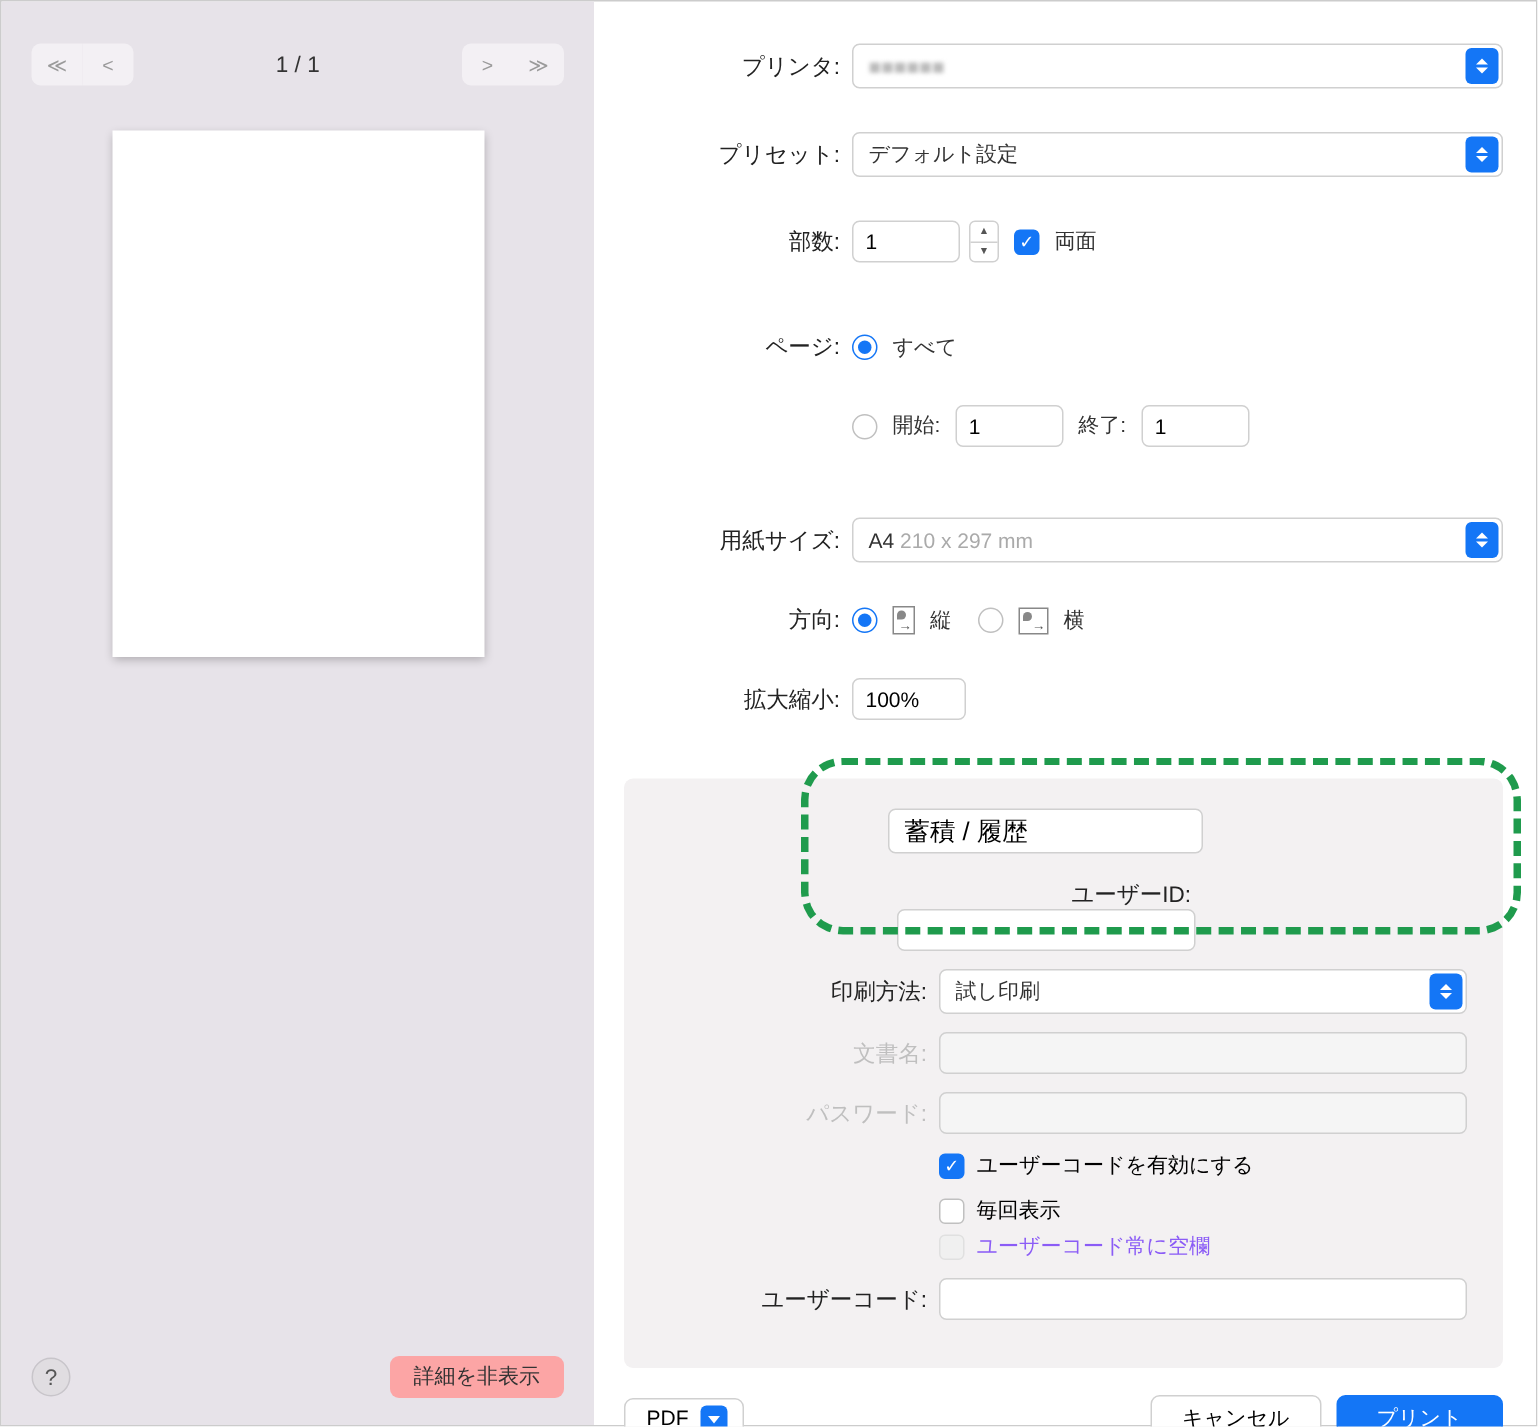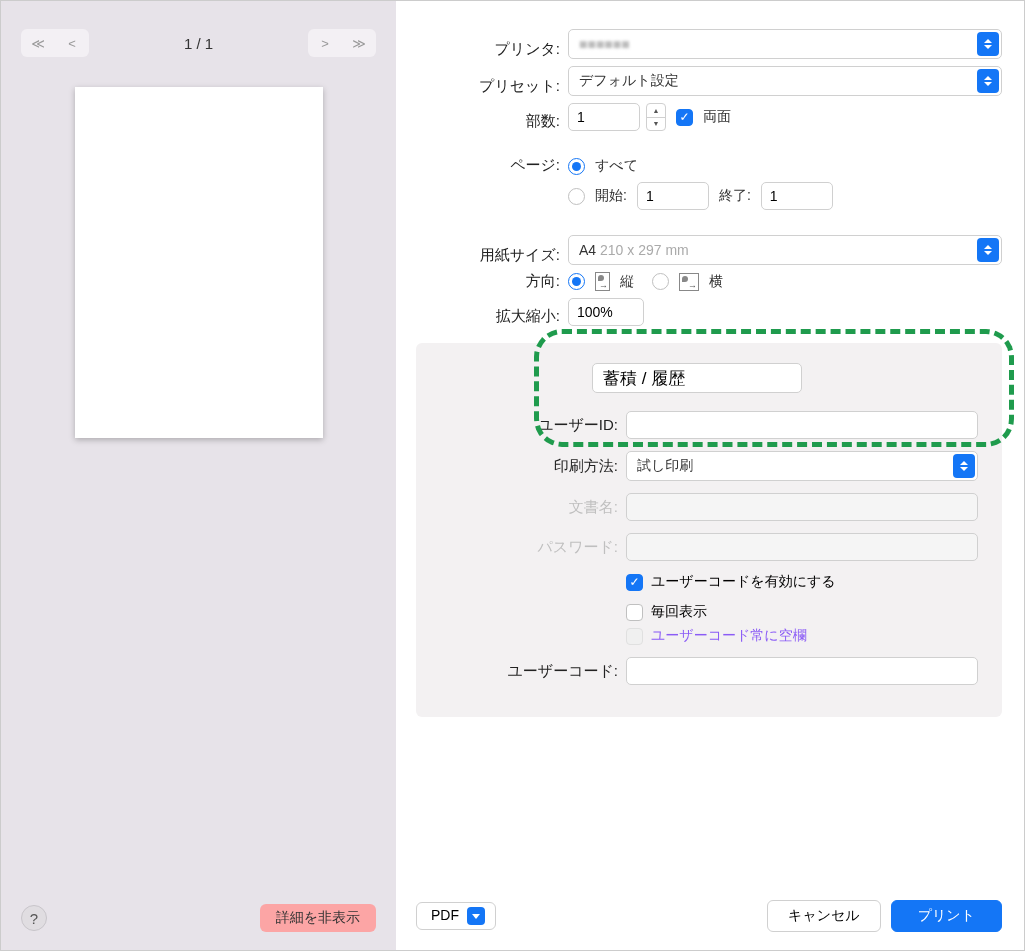--- a/index.html
+++ b/index.html
@@ -11,21 +11,21 @@
 .nav-btn { width: 34px; height: 28px; background: #f3f0f4; border: none; display: flex; align-items: center; justify-content: center; color: #9a9a9a; font-size: 13px; }
 .nav-btn.left { border-radius: 6px 0 0 6px; }
 .nav-btn.right { border-radius: 0 6px 6px 0; }
 .page-indicator { font-size: 15px; color: #333; }
 .page-preview { margin: 20px auto 0 auto; width: 248px; height: 351px; background: #fff; box-shadow: 0 2px 6px rgba(0,0,0,.25); }
 .preview-bottom { margin-top: auto; padding: 18px 20px; display: flex; align-items: center; justify-content: space-between; }
 .help-btn { width: 26px; height: 26px; border-radius: 50%; background: #e0dde1; border: 1px solid #c8c5ca; display: flex; align-items: center; justify-content: center; color: #555; font-size: 15px; }
 .details-btn { padding: 5px 16px; border-radius: 6px; background: #fca5a5; border: none; font-size: 14px; color: #333; }
 
 .settings-pane { flex: 1; display: flex; flex-direction: column; padding: 28px 22px 18px 0; }
-.row { display: flex; align-items: flex-end; margin-bottom: 7px; }
+.row { display: flex; align-items: center; margin-bottom: 29px; }
 .label { width: 172px; text-align: right; font-size: 15px; color: #222; padding-right: 8px; }
 .field { flex: 1; display: flex; align-items: center; gap: 10px; }
 .select { position: relative; flex: 1; height: 30px; background: #fff; border: 1px solid #d0d0d0; border-radius: 5px; display: flex; align-items: center; padding: 0 34px 0 10px; font-size: 14px; color: #333; }
 .select .caret { position: absolute; right: 2px; top: 2px; width: 22px; height: 24px; background: #1476f6; border-radius: 4px; display: flex; flex-direction: column; align-items: center; justify-content: center; }
 .caret::before, .caret::after { content: ""; border-left: 4px solid transparent; border-right: 4px solid transparent; }
 .caret::before { border-bottom: 4px solid #fff; margin-bottom: 2px; }
 .caret::after { border-top: 4px solid #fff; }
 .blurred { color: #bbb; filter: blur(1.5px); }
 .input-num { width: 72px; height: 28px; border: 1px solid #d0d0d0; border-radius: 5px; padding: 0 8px; font-size: 14px; }
 .spinner { width: 20px; height: 28px; display: flex; flex-direction: column; border: 1px solid #d0d0d0; border-radius: 4px; margin-left: -4px; }
@@ -163,21 +163,21 @@
 
     <div class="section-panel">
       <div class="section-select-wrap">
         <div class="section-select">
           <span>蓄積 / 履歴</span>
           <span class="caret"></span>
         </div>
       </div>
       <div class="highlight-box" style="left:118px; top:-14px; width:480px; height:118px;"></div>
 
-      <div class="panel-row" style="margin-top:18px;">
+      <div class="panel-row" style="margin-top:18px;flex-direction:column;">
         <div class="panel-label">ユーザーID:</div>
         <div class="panel-field">
             <input class="text-input" style="">
           </div>
       </div>
       <div class="panel-row">
         <div class="panel-label">印刷方法:</div>
         <div class="panel-field">
           <div class="select" style="flex:1">
             <span>試し印刷</span>

